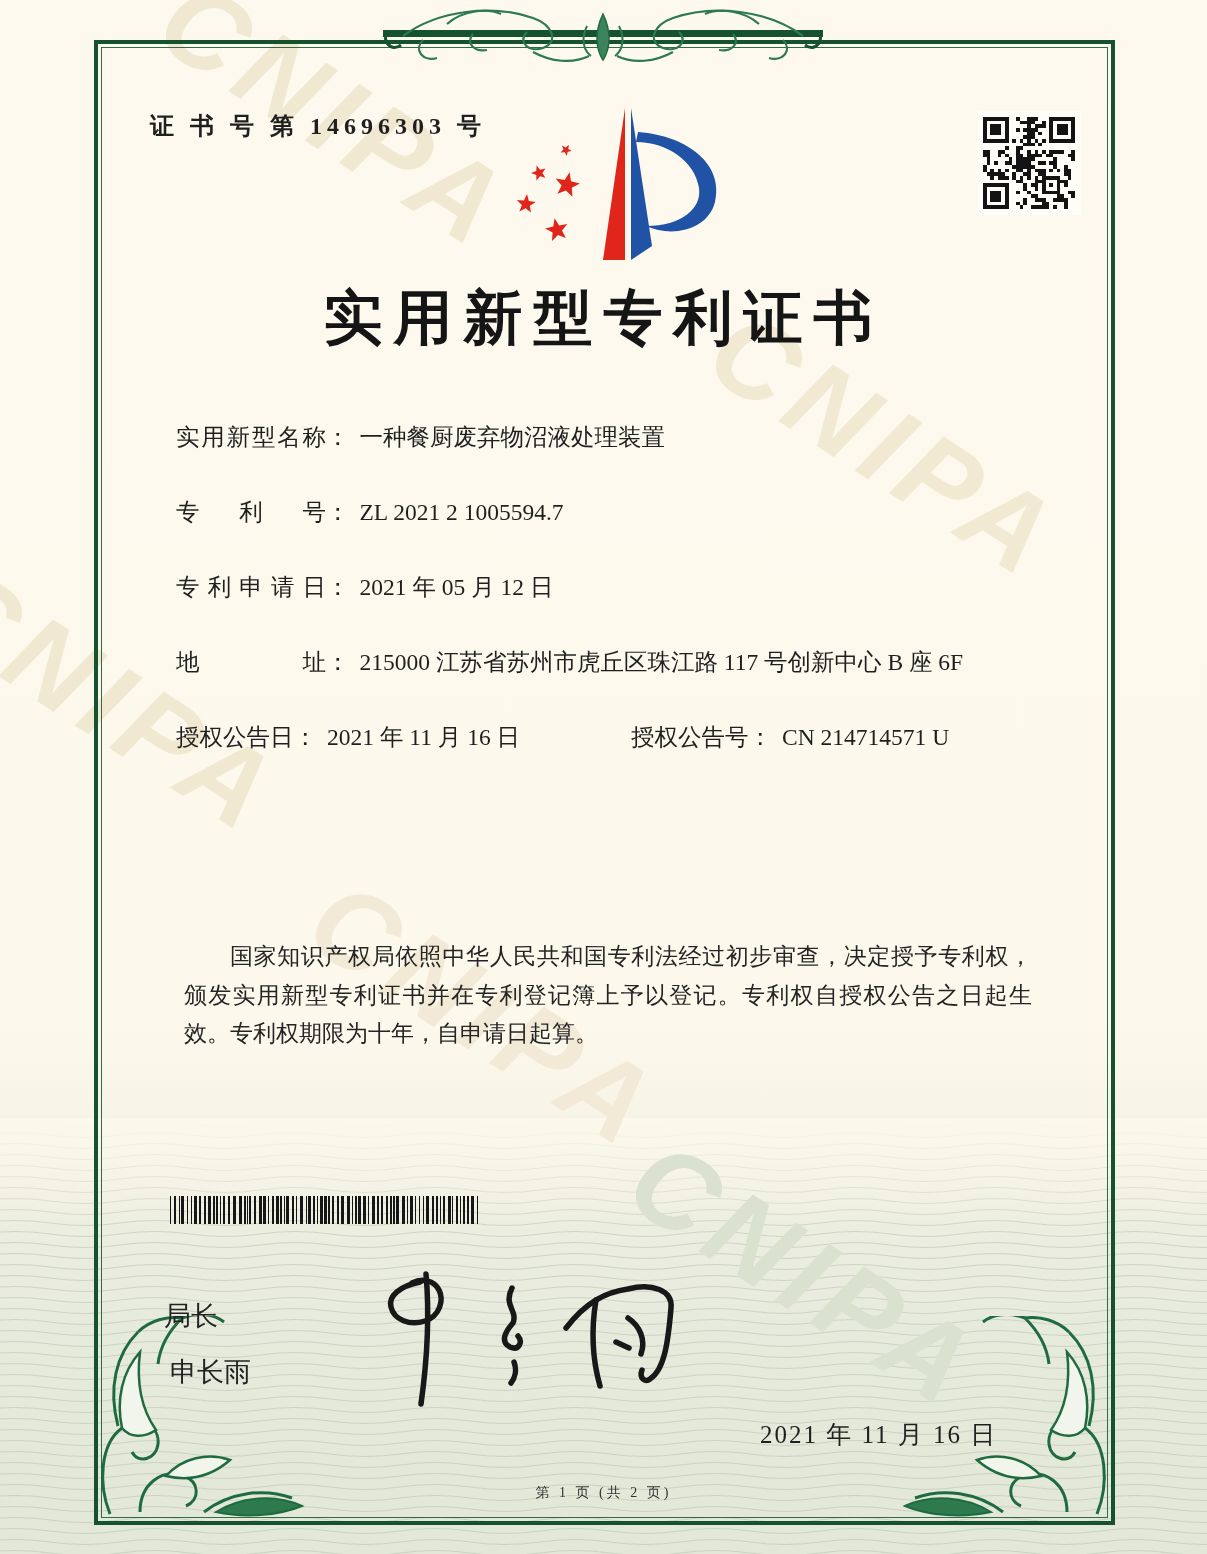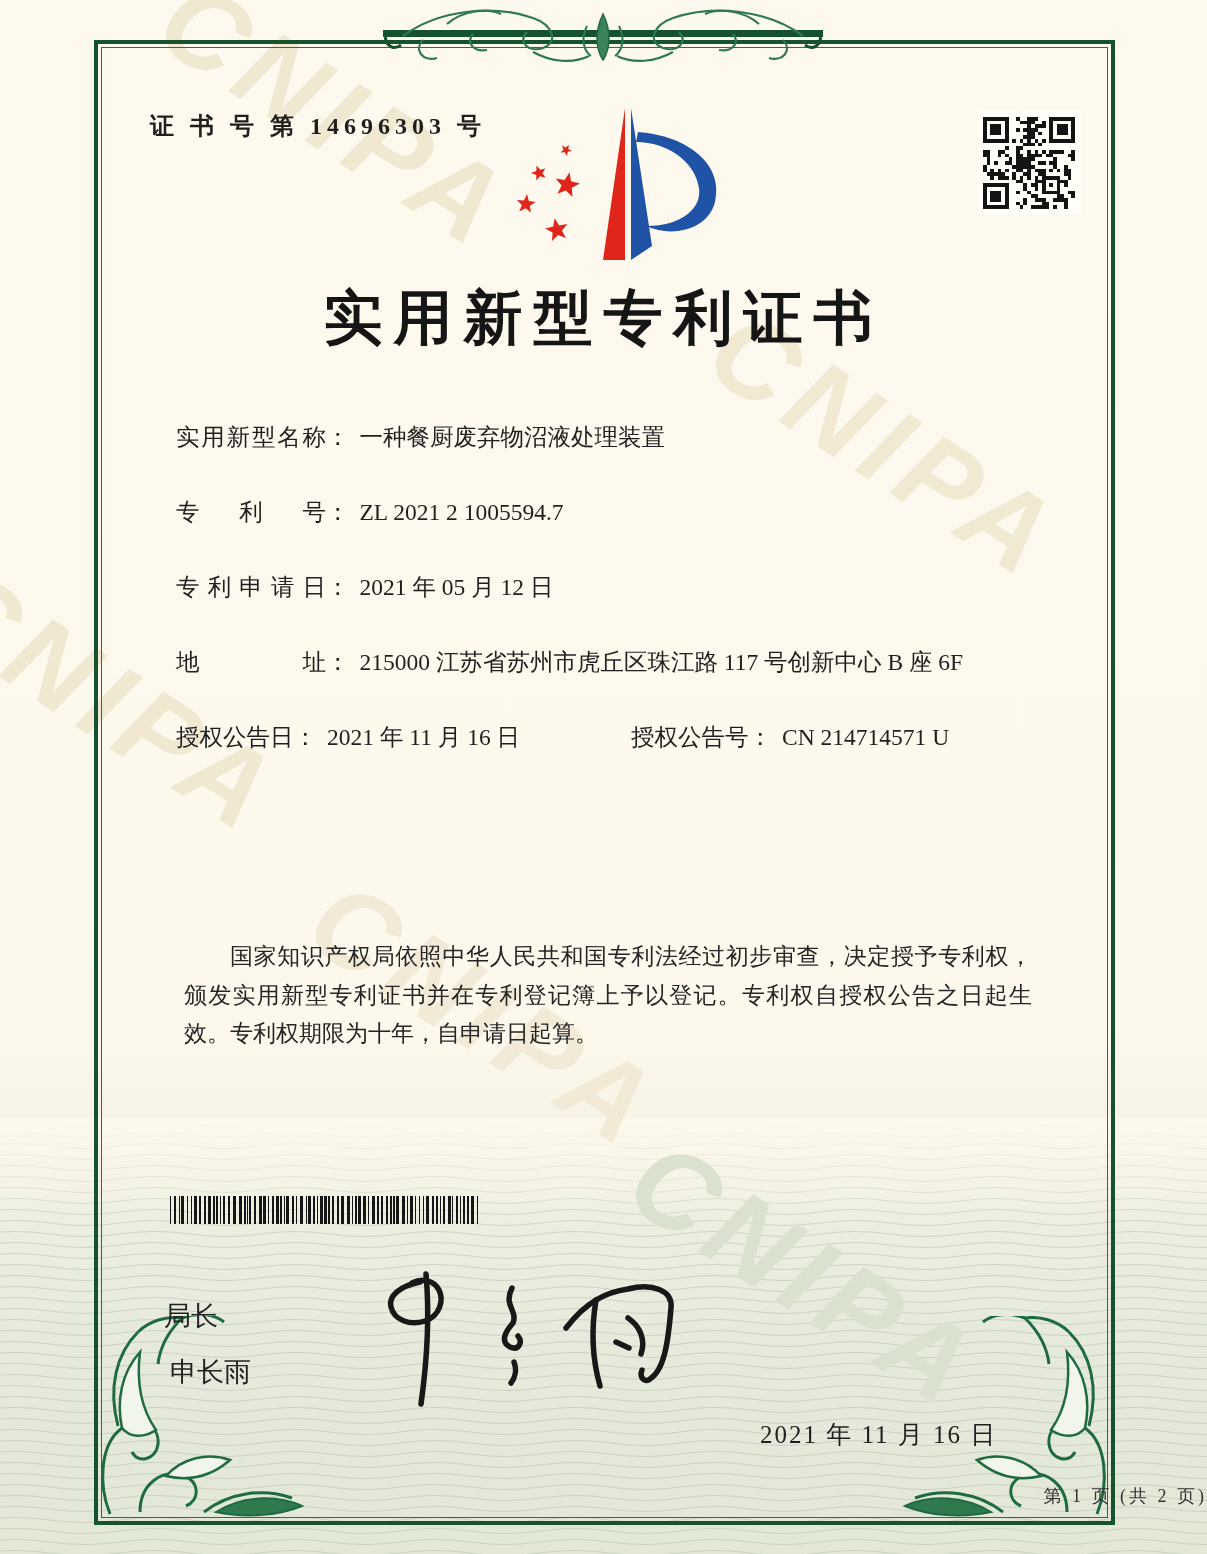--- a/index.html
+++ b/index.html
@@ -36,21 +36,21 @@
   .fcolon{display:inline-block;margin-right:10px;}
   .grant-row .flabel{width:auto;text-align-last:auto;}
   .grant-col2{position:absolute;left:455px;white-space:nowrap;}
   .paragraphs{left:168px;top:922px;width:880px;font-size:23px;line-height:38.5px;text-align:justify;color:#242424;}
   .paragraphs p{margin:16px;text-indent:2em;}
   .barcode-box{left:170px;top:1196px;width:312px;height:28px;}
   .signer{left:164px;top:1298px;font-family:Liberation Sans, sans-serif;font-size:27px;color:#222;}
   .signer-name{left:170px;top:1354px;font-family:"Liberation Sans","DejaVu Sans",sans-serif;font-size:27px;color:#222;}
   .signature-box{left:328px;top:1266px;width:400px;height:150px;}
   .issue-date{left:760px;top:1418px;font-size:25px;letter-spacing:2px;}
-  .page-footer{left:0;top:1484px;width:100%;text-align:right;font-size:18px;letter-spacing:3px;color:#333;}
+  .page-footer{left:0;top:1484px;width:100%;text-align:center;font-size:14px;letter-spacing:3px;color:#333;}
 </style>
 </head>
 <body>
 
 <div class="page">
 
   <div class="bottom-tint"></div>
   <svg class="waves" id="waves-svg">
       <path d="M-20,6 q35,-5 70,0 t70,0 t70,0 t70,0 t70,0 t70,0 t70,0 t70,0 t70,0 t70,0 t70,0 t70,0 t70,0 t70,0 t70,0 t70,0 t70,0 t70,0 t70,0 " fill="none" stroke="#b7c1ab" stroke-width="1" opacity="0.55"></path>
       <path d="M-20,17 q35,-5 70,0 t70,0 t70,0 t70,0 t70,0 t70,0 t70,0 t70,0 t70,0 t70,0 t70,0 t70,0 t70,0 t70,0 t70,0 t70,0 t70,0 t70,0 t70,0 " fill="none" stroke="#b7c1ab" stroke-width="1" opacity="0.55"></path>

